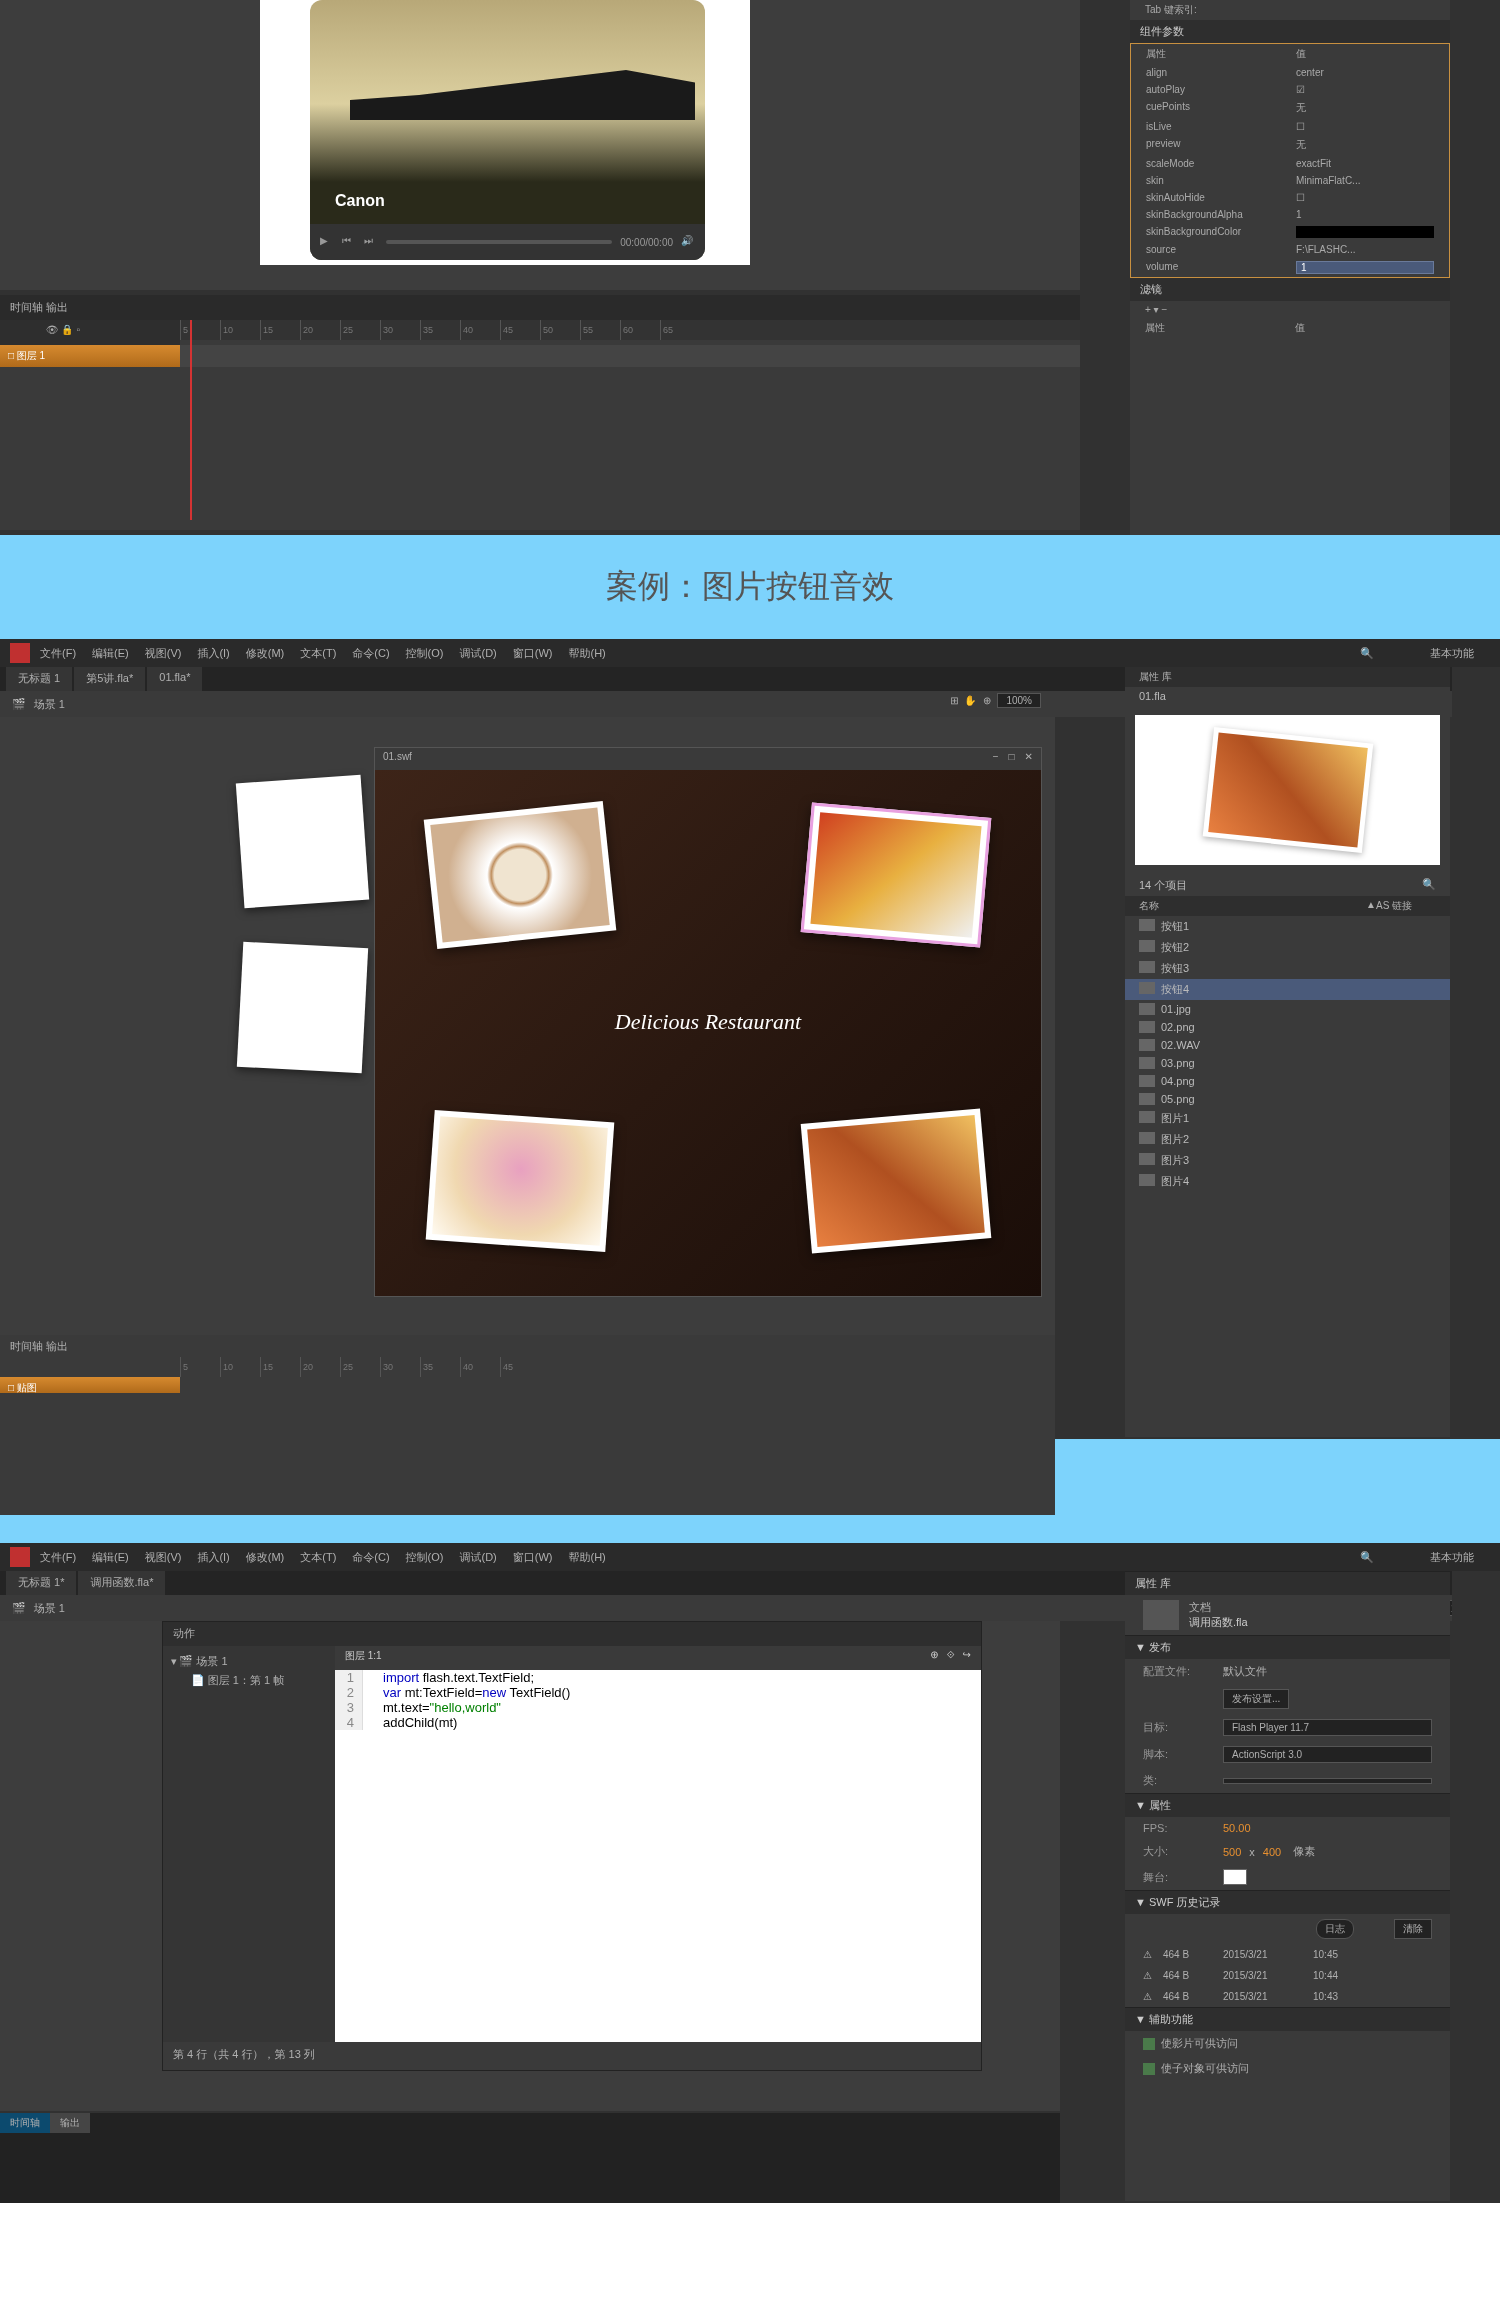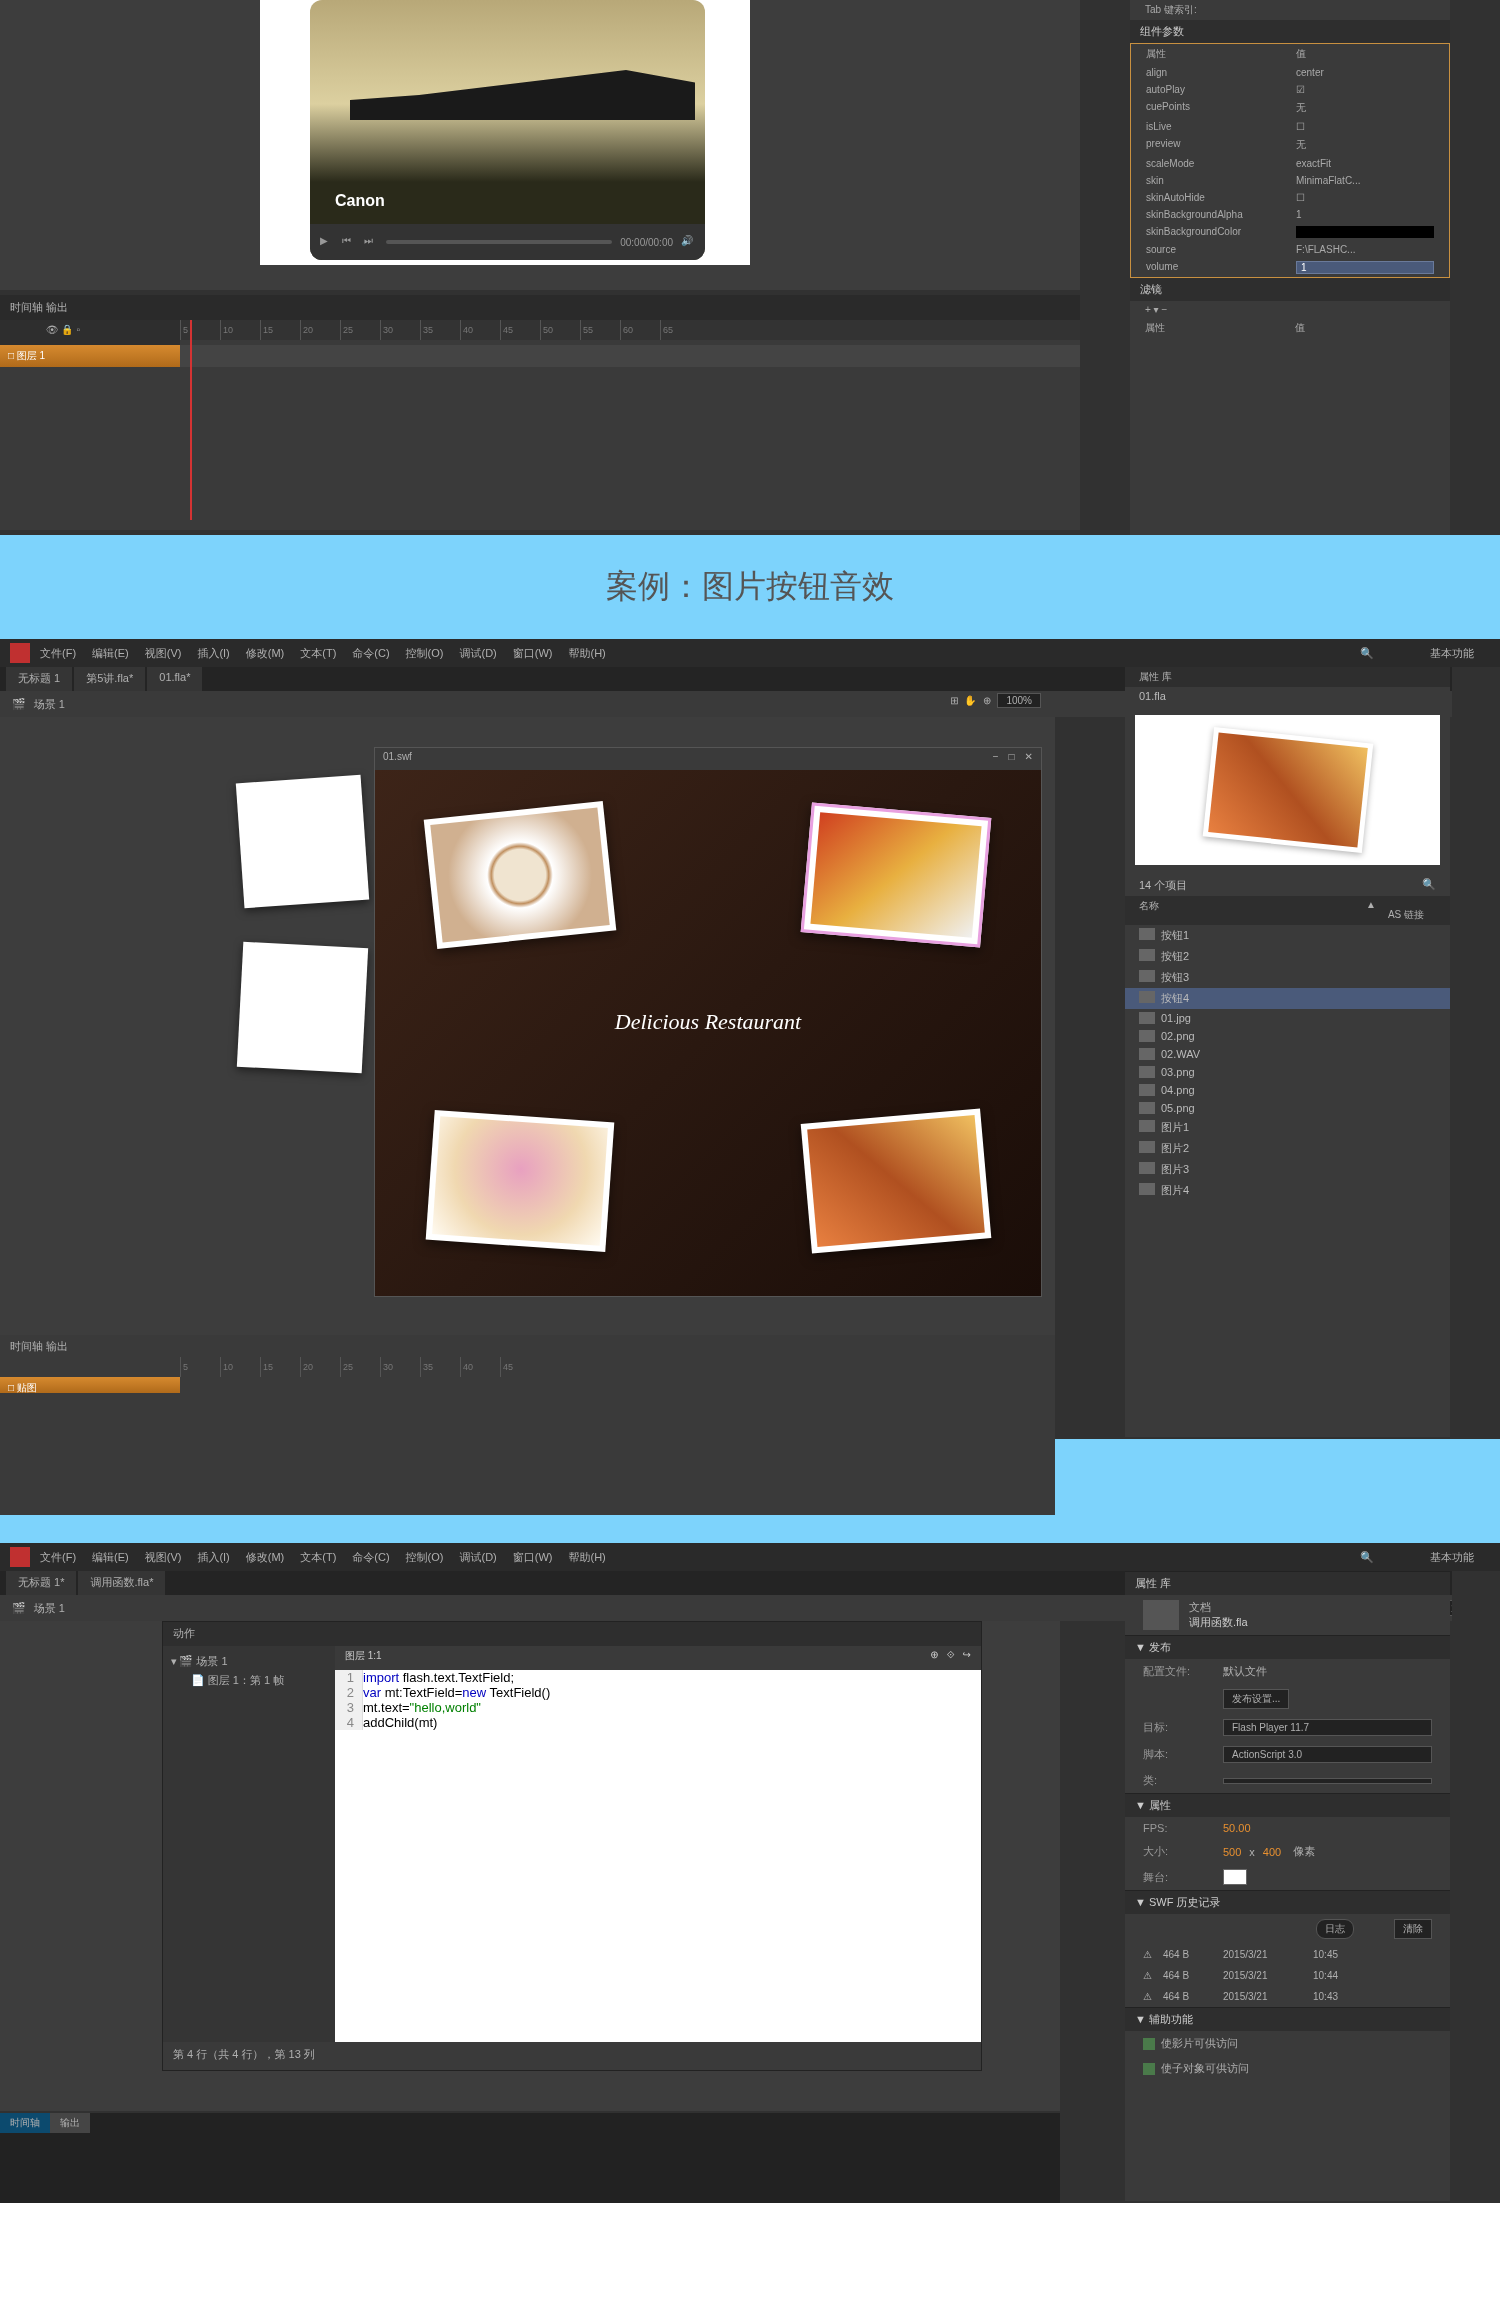--- a/index.html
+++ b/index.html
@@ -72,21 +72,21 @@
 .ss3{height:660px;}
 .ss3 .editor{position:absolute;left:0;top:78px;width:1060px;height:490px;background:#3d3d3d;}
 .ss3 .actions-panel{position:absolute;left:162px;top:0;width:820px;height:450px;background:#3a3a3a;border:1px solid #222;}
 .ss3 .ap-hdr{height:24px;background:#2e2e2e;padding:4px 10px;font-size:11px;}
 .ss3 .ap-nav{position:absolute;left:0;top:24px;width:172px;bottom:28px;background:#353535;padding:8px;font-size:11px;}
 .ss3 .ap-code{position:absolute;left:172px;top:24px;right:0;bottom:28px;background:#fff;font-family:Consolas,monospace;font-size:13px;color:#000;}
 .ss3 .ap-code-hdr{height:24px;background:#3a3a3a;color:#ccc;padding:3px 10px;font-size:10px;display:flex;}
 .ss3 .ap-code-hdr .sp{flex:1;}
 .ss3 .code-line{display:flex;}
 .ss3 .ln{width:28px;text-align:right;padding-right:8px;color:#888;background:#f0f0f0;border-right:1px solid #ddd;}
-.ss3 .txt{}
+.ss3 .txt{padding-left:20px;}
 .ss3 .kw{color:#0000c0;}
 .ss3 .str{color:#008000;}
 .ss3 .ap-status{position:absolute;bottom:0;left:0;right:0;height:28px;background:#3a3a3a;padding:5px 10px;font-size:11px;}
 .ss3 .output{position:absolute;left:0;top:570px;width:1060px;height:90px;background:#222;}
 .ss3 .out-tabs{height:20px;display:flex;font-size:10px;}
 .ss3 .out-tabs .t{padding:3px 10px;background:#0c4a6e;}
 .ss3 .out-body{background:#fff;color:#000;font-family:Consolas,monospace;font-size:12px;padding:3px 6px;height:70px;}
 .ss3 .props{position:absolute;right:50px;top:28px;width:325px;height:630px;background:#3a3a3a;font-size:11px;}
 .ss3 .props .sec{background:#2e2e2e;padding:4px 10px;color:#ccc;border-top:1px solid #222;}
 .ss3 .props .prow{padding:5px 18px;display:flex;align-items:center;}
@@ -306,21 +306,21 @@
     </div>
     <div class="lib-row">
         <span>14 个项目</span>
         <span style="flex:1"></span>
         <span>🔍</span>
       </div>
     <div class="lib-hdr">
         <span>名称</span>
         <span style="flex:1"></span>
         <span>▲</span>
-        <span style="width:60px;text-align:center;margin-top:9px;">AS 链接</span>
+        <span style="width:60px;text-align:left;">AS 链接</span>
       </div>
     <div class="lib-row">
         <span class="ico"></span>
         <span>按钮1</span>
       </div>
     <div class="lib-row">
         <span class="ico"></span>
         <span>按钮2</span>
       </div>
     <div class="lib-row">

